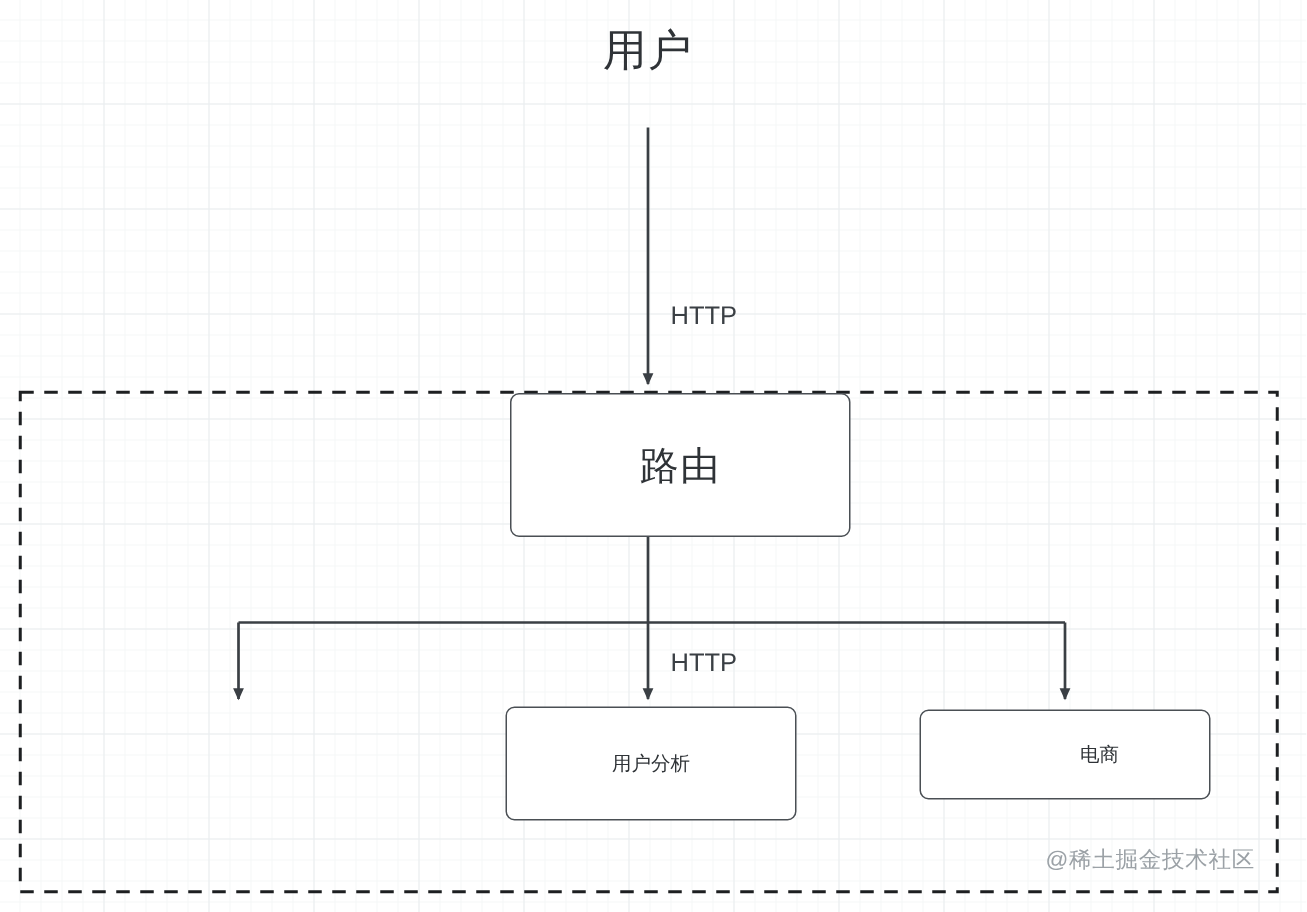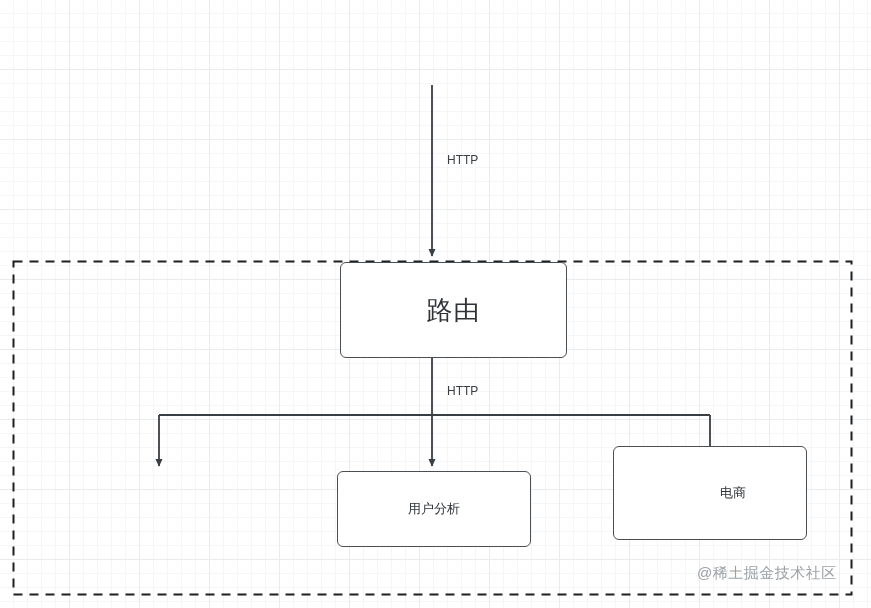--- a/index.html
+++ b/index.html
@@ -83,32 +83,33 @@
   #box-user-analytics {
     left: 337px;
     top: 471px;
     width: 194px;
     height: 76px;
     font-size: 13px;
   }
 
   #box-ecommerce {
     left: 613px;
-    top: 446px;
+    top: 473px;
     width: 194px;
-    height: 94px;
+    height: 60px;
     font-size: 13px;
     padding-left: 46px;
   }
 
   .edge-label {
     position: absolute;
-    font-size: 12px;
+    font-size: 17px;
     color: #3a3f44;
     white-space: nowrap;
+    margin-top: 48px;
   }
 
   #label-http-top {
     left: 447px;
     top: 153px;
   }
 
   #label-http-bottom {
     left: 447px;
     top: 384px;
@@ -143,20 +144,21 @@
     <path d="M432,358 L432,415" fill="none" stroke="#3a3f44" stroke-width="1.8"></path>
     <path d="M159,415 L710,415" fill="none" stroke="#3a3f44" stroke-width="1.8"></path>
 
     <line x1="159" y1="415" x2="159" y2="466" stroke="#3a3f44" stroke-width="1.8" marker-end="url(#arrowhead)"></line>
 
     <line x1="432" y1="415" x2="432" y2="466" stroke="#3a3f44" stroke-width="1.8" marker-end="url(#arrowhead)"></line>
 
     <line x1="710" y1="415" x2="710" y2="466" stroke="#3a3f44" stroke-width="1.8" marker-end="url(#arrowhead)"></line>
   </svg>
 
+  <div id="title-user">用户</div>
 
   <div class="edge-label" id="label-http-top">HTTP</div>
 
   <div class="node-box" id="box-router">
     <span>路由</span>
   </div>
 
   <div class="edge-label" id="label-http-bottom">HTTP</div>
 
 

